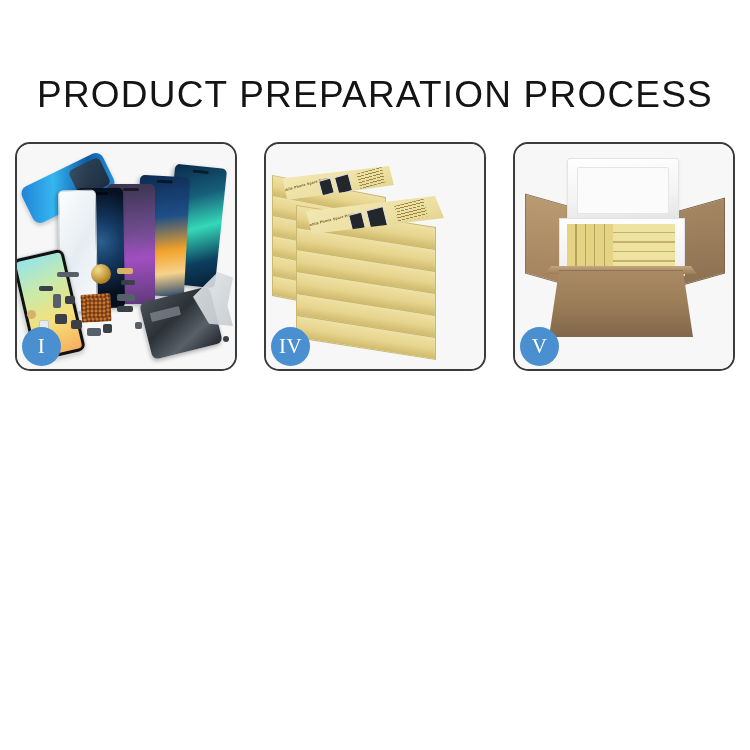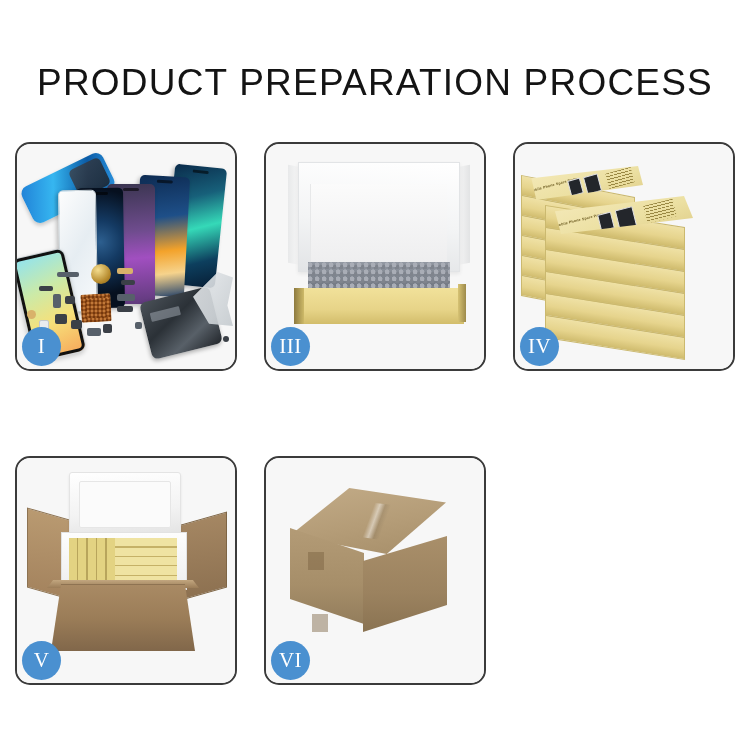--- a/index.html
+++ b/index.html
@@ -12,21 +12,21 @@
   }
 
   .header{
     position:absolute;left:0;top:0;width:750px;text-align:center;
   }
   .title{
     font-size:37px;
     letter-spacing:1.2px;
     color:#141414;
     font-weight:400;
-    margin:4px;
+    margin:16px;
     padding-top:60px;
     line-height:1.0;
     white-space:nowrap;
   }
   .subtitle{
     font-size:14.6px;
     color:#1c1c1c;
     margin:0;
     padding-top:12px;
     letter-spacing:0.1px;
@@ -352,32 +352,20 @@
       <div class="sp l" style="left:70px;top:184px;width:14px;height:8px;"></div>
       <div class="sp" style="left:86px;top:180px;width:9px;height:9px;"></div>
       <div class="sp" style="left:22px;top:142px;width:14px;height:5px;"></div>
       <div class="sp l" style="left:118px;top:178px;width:7px;height:7px;"></div>
       <div class="sp" style="left:206px;top:192px;width:6px;height:6px;border-radius:50%;"></div>
     </div>
     <div class="badge">I</div>
   </div>
 
 
-  <div class="panel">
-    <div class="panel-photo">
-      <div class="b3-flapL"></div>
-      <div class="b3-flapR"></div>
-      <div class="b3-lid"></div>
-      <div class="b3-lid-inner"></div>
-      <div class="b3-foam"></div>
-      <div class="b3-base"></div>
-      <div class="b3-base-r"></div>
-    </div>
-    <div class="badge">III</div>
-  </div>
 
   <div class="panel">
     <div class="panel-photo">
 
       <div class="box4" style="left:6px;top:42px;width:112px;height:19px;transform:skewY(11deg);"></div>
       <div class="box4" style="left:6px;top:62px;width:112px;height:19px;transform:skewY(11deg);"></div>
       <div class="box4" style="left:6px;top:82px;width:112px;height:19px;transform:skewY(11deg);"></div>
       <div class="box4" style="left:6px;top:102px;width:112px;height:19px;transform:skewY(11deg);"></div>
       <div class="box4" style="left:6px;top:122px;width:112px;height:19px;transform:skewY(11deg);"></div>
       <div class="box4" style="left:6px;top:142px;width:112px;height:19px;transform:skewY(11deg);"></div>
@@ -412,25 +400,14 @@
       <div class="v-flapR"></div>
       <div class="v-foamlid"></div>
       <div class="v-foambox"></div>
       <div class="v-inner"></div>
       <div class="v-rim"></div>
       <div class="v-front"></div>
     </div>
     <div class="badge">V</div>
   </div>
 
-  <div class="panel">
-    <div class="panel-photo">
-      <div class="c6-top"></div>
-      <div class="c6-seam"></div>
-      <div class="c6-left"></div>
-      <div class="c6-right"></div>
-      <div class="c6-tape" style="left:42px;top:94px;width:16px;height:18px;"></div>
-      <div class="c6-tape" style="left:46px;top:156px;width:16px;height:18px;"></div>
-    </div>
-    <div class="badge">VI</div>
-  </div>
 
 </div>
 
 </body></html>

